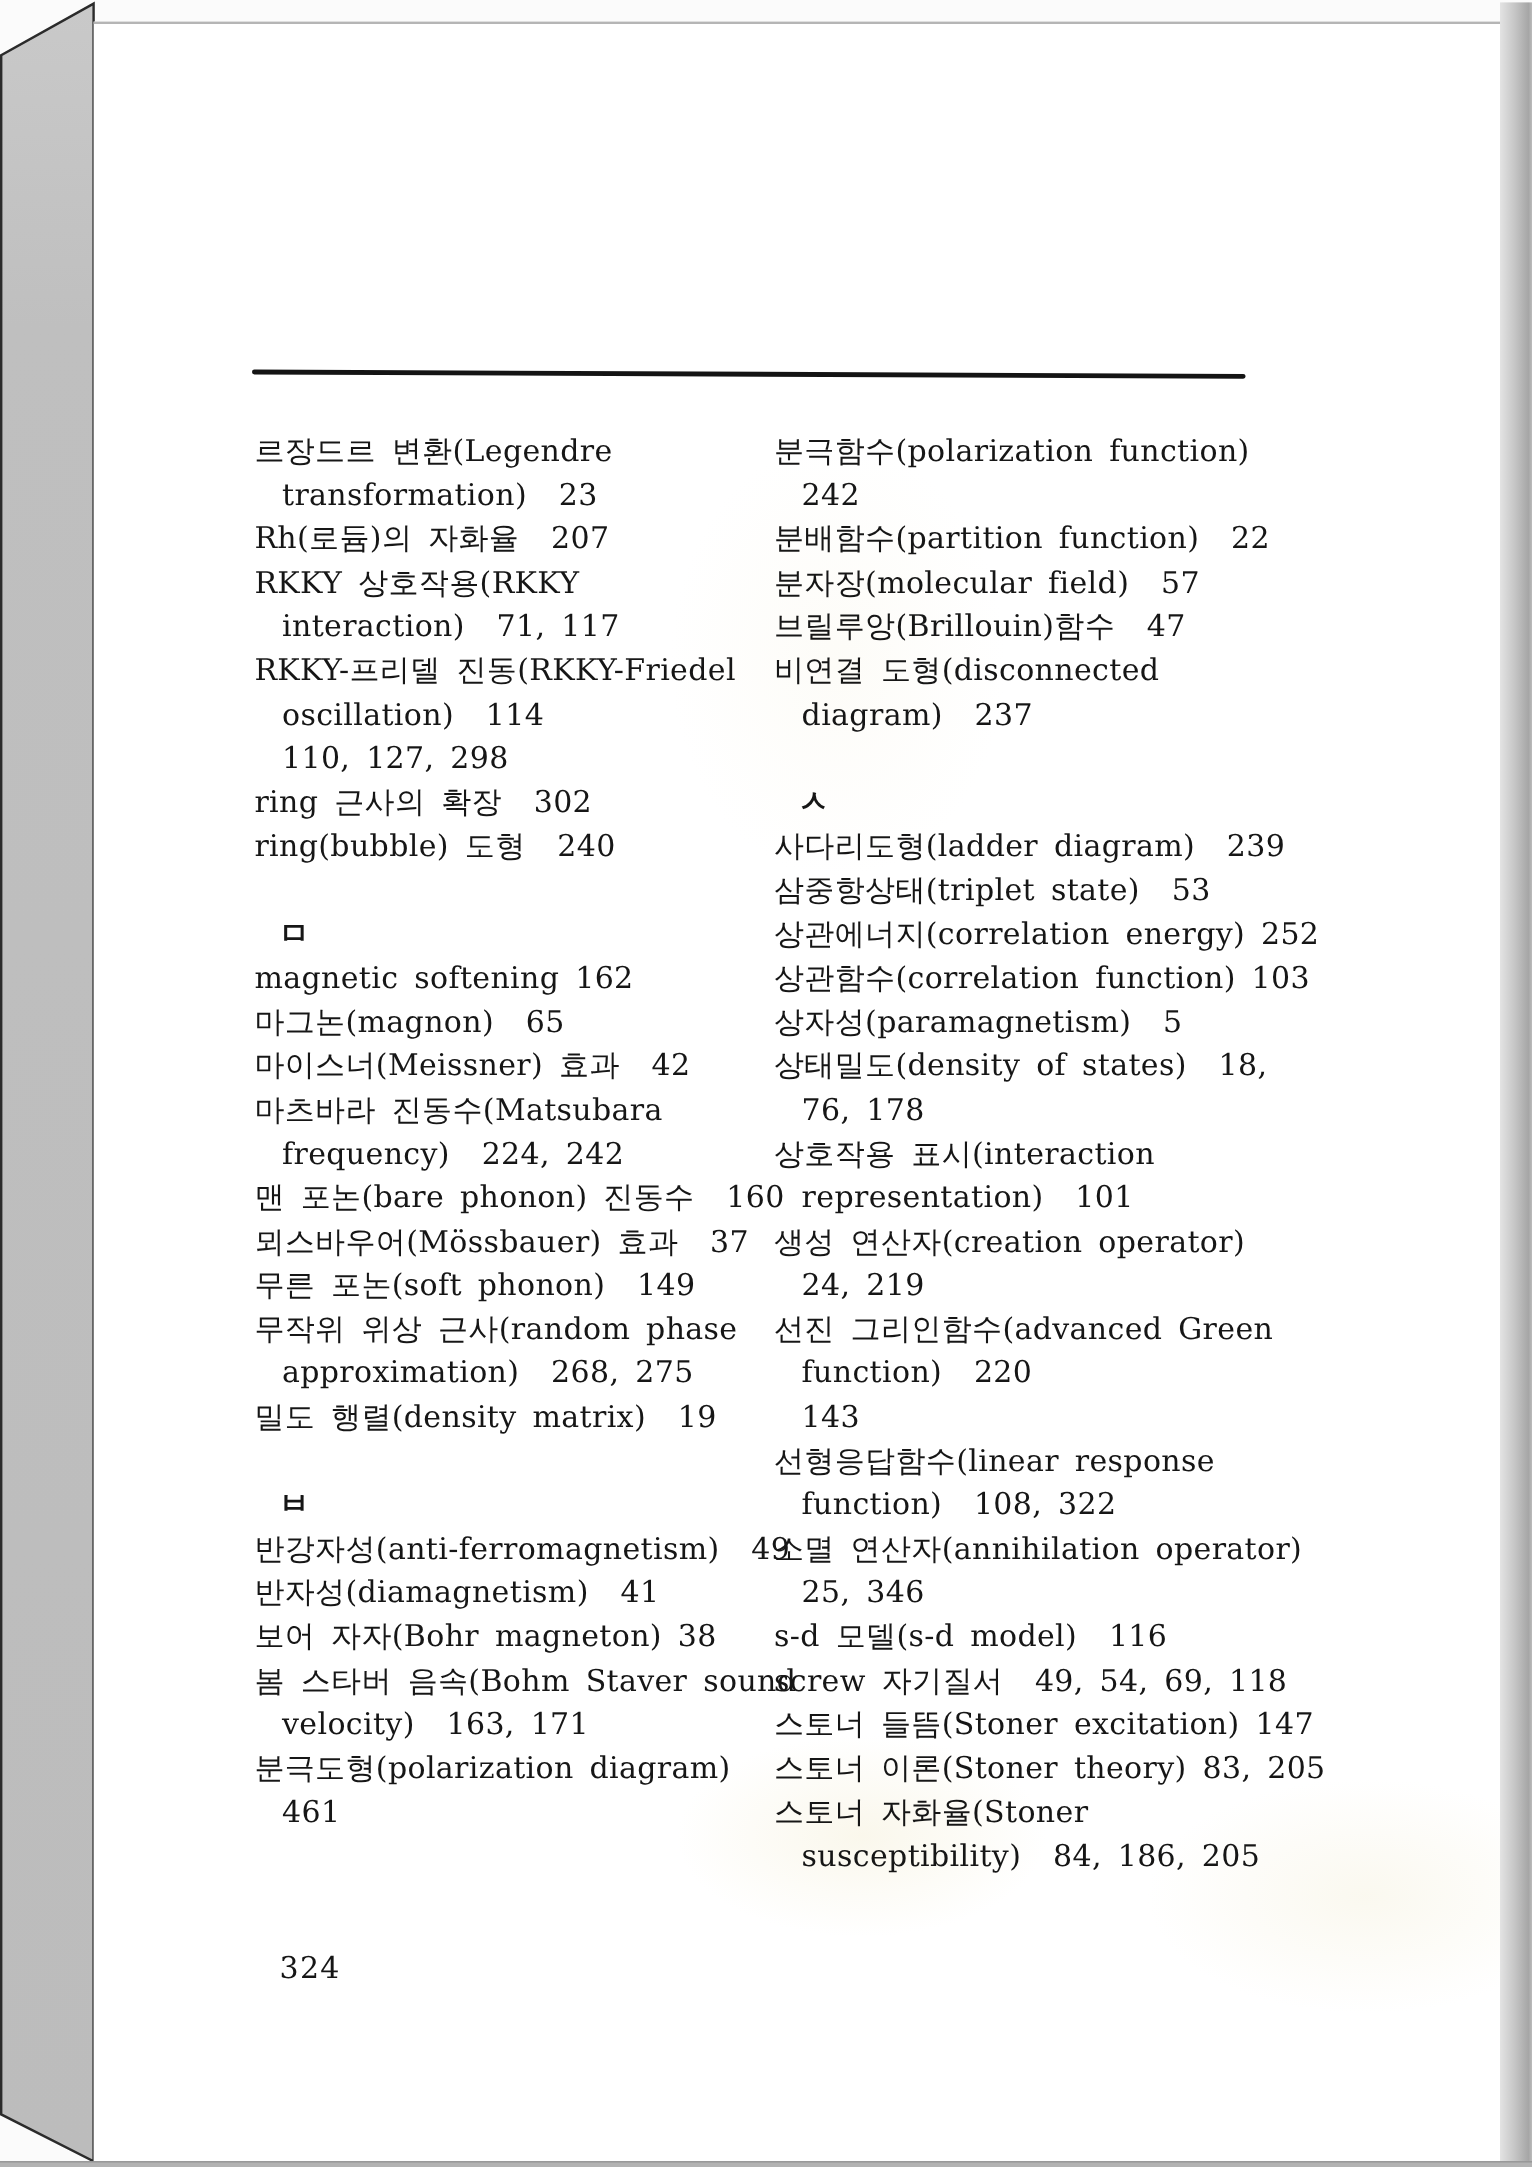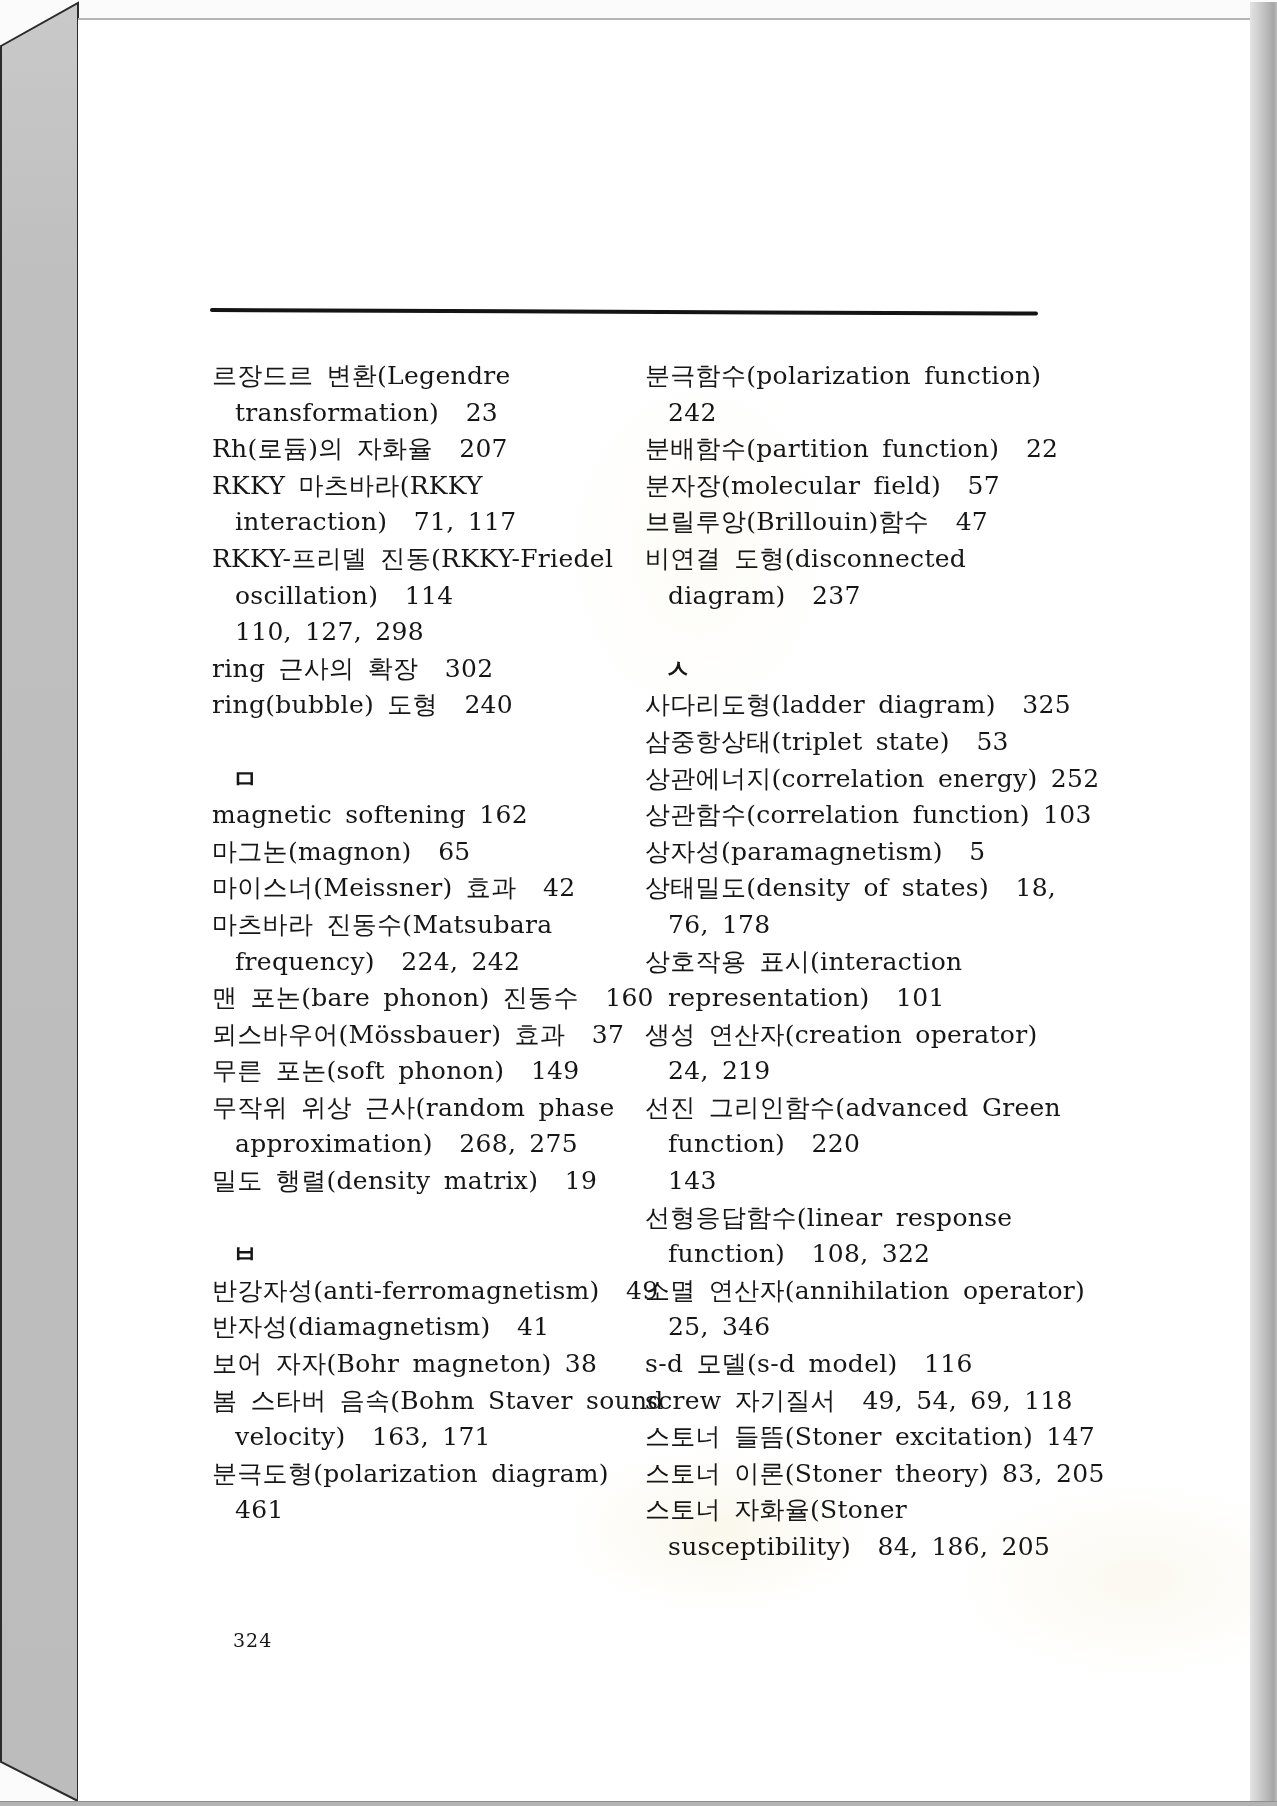--- a/index.html
+++ b/index.html
@@ -47,21 +47,21 @@
     height:36.6px; line-height:36.6px;
     font-size:25px; color:#161616;
     white-space:pre; letter-spacing:0.3px; word-spacing:5px;
   }
   .line.cont   { padding-left:23px; }
   .line.header { padding-left:20px; font-weight:bold; font-size:26px; }
   .line.blank  { }
 
   .page-number {
     position:absolute; left:155px; top:1602px;
-    font-size:19px; line-height:36px; color:#161616; letter-spacing:1px;
+    font-size:25px; line-height:36px; color:#161616; letter-spacing:1px;
   }
 </style>
 </head>
 <body>
 
 <div class="scene">
 
   <svg class="bg" width="1277" height="1806" viewBox="0 0 1277 1806" aria-hidden="true">
     <defs>
       <linearGradient id="spineGrad" x1="0" y1="0" x2="0" y2="1">
@@ -73,21 +73,21 @@
     <polygon points="78,3 78,1801 1,1762 1,46" fill="url(#spineGrad)" stroke="#2b2b2b" stroke-width="2"></polygon>
   </svg>
 
   <div class="page">
     <div class="rule"></div>
 
     <div class="col col-left">
         <div class="line entry">르장드르 변환(Legendre</div>
         <div class="line cont">transformation)  23</div>
         <div class="line entry">Rh(로듐)의 자화율  207</div>
-        <div class="line entry">RKKY 마츠바라(RKKY</div>
+        <div class="line entry">RKKY 상호작용(RKKY</div>
         <div class="line cont">interaction)  71, 117</div>
         <div class="line entry">RKKY-프리델 진동(RKKY-Friedel</div>
         <div class="line cont">oscillation)  114</div>
         <div class="line cont">110, 127, 298</div>
         <div class="line entry">ring 근사의 확장  302</div>
         <div class="line entry">ring(bubble) 도형  240</div>
         <div class="line blank"></div>
         <div class="line header">ㅁ</div>
         <div class="line entry">magnetic softening 162</div>
         <div class="line entry">마그논(magnon)  65</div>
@@ -114,21 +114,21 @@
     <div class="col col-right">
         <div class="line entry">분극함수(polarization function)</div>
         <div class="line cont">242</div>
         <div class="line entry">분배함수(partition function)  22</div>
         <div class="line entry">분자장(molecular field)  57</div>
         <div class="line entry">브릴루앙(Brillouin)함수  47</div>
         <div class="line entry">비연결 도형(disconnected</div>
         <div class="line cont">diagram)  237</div>
         <div class="line blank"></div>
         <div class="line header">ㅅ</div>
-        <div class="line entry">사다리도형(ladder diagram)  325</div>
+        <div class="line entry">사다리도형(ladder diagram)  239</div>
         <div class="line entry">삼중항상태(triplet state)  53</div>
         <div class="line entry">상관에너지(correlation energy) 252</div>
         <div class="line entry">상관함수(correlation function) 103</div>
         <div class="line entry">상자성(paramagnetism)  5</div>
         <div class="line entry">상태밀도(density of states)  18,</div>
         <div class="line cont">76, 178</div>
         <div class="line entry">상호작용 표시(interaction</div>
         <div class="line cont">representation)  101</div>
         <div class="line entry">생성 연산자(creation operator)</div>
         <div class="line cont">24, 219</div>

